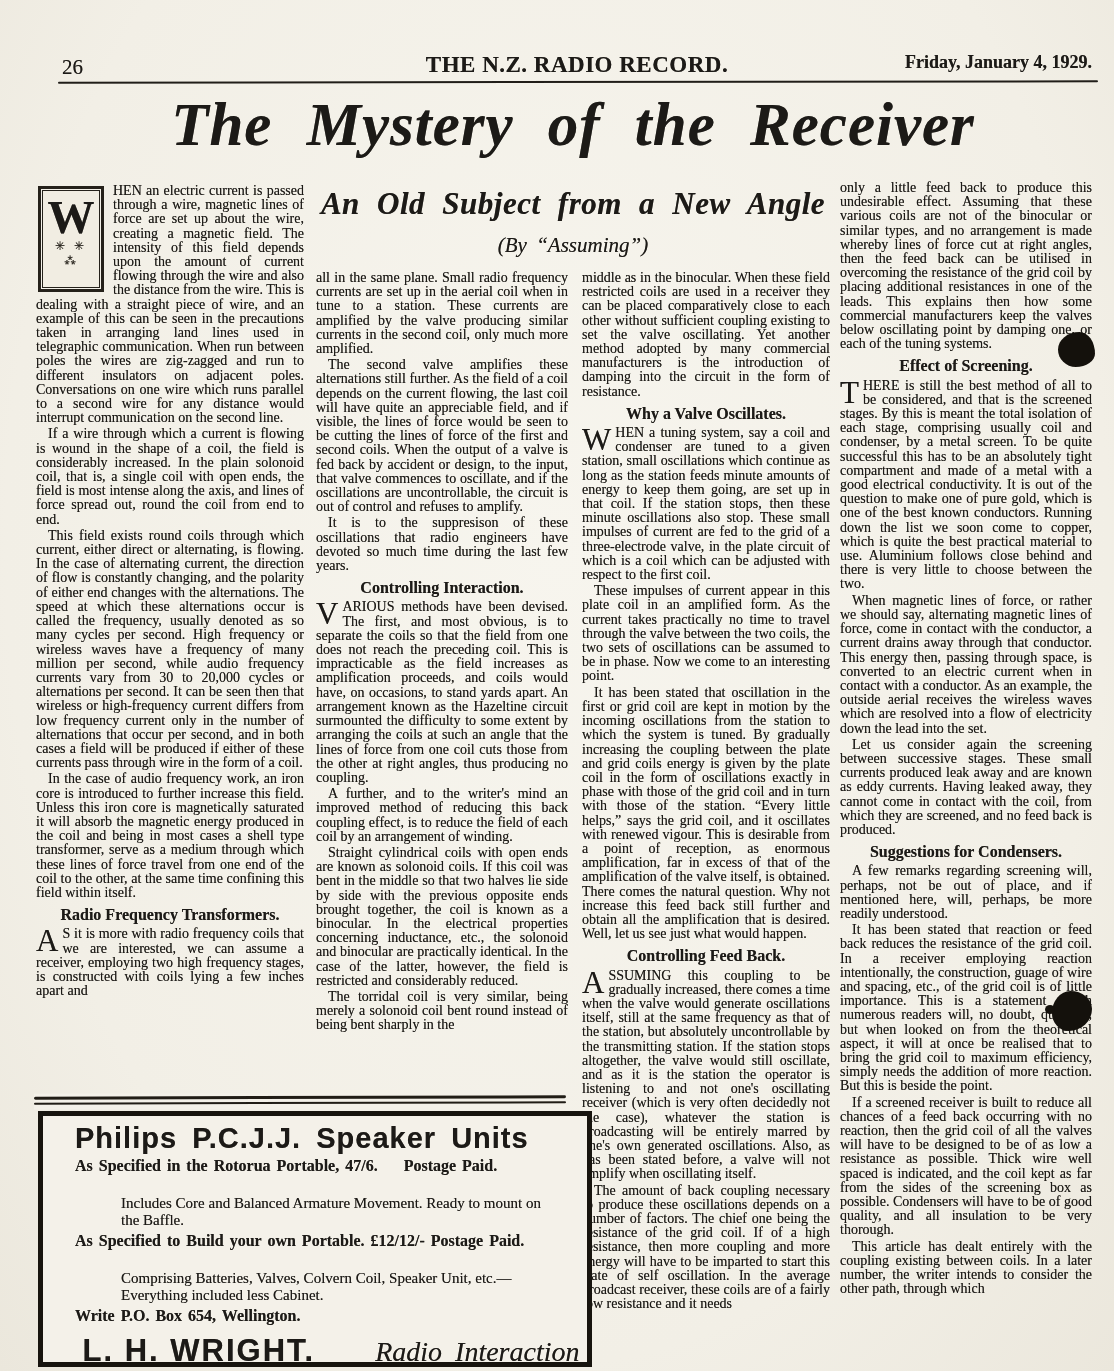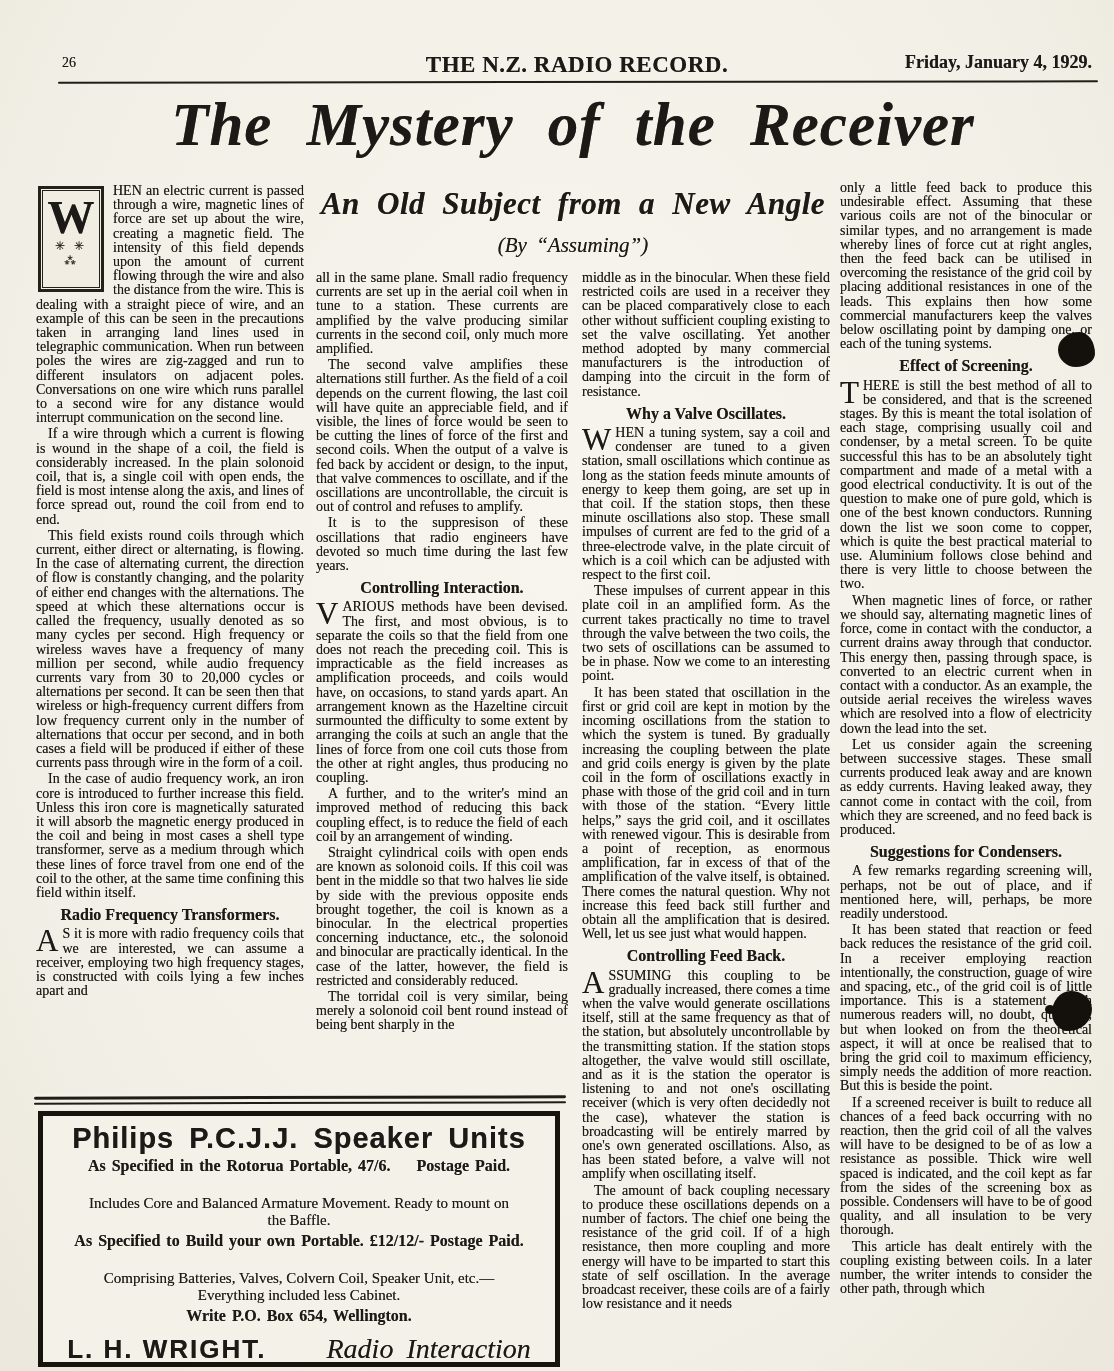--- a/index.html
+++ b/index.html
@@ -11,21 +11,21 @@
   .page{
     position:relative;width:1114px;height:1371px;overflow:hidden;
     background:#f4f1e9;
     background-image:radial-gradient(ellipse at 50% 40%, #f7f5ee 0%, #f2efe6 70%, #ebe7dc 100%);
     color:#1c1a17;
   }
   .ink{ text-shadow:0 0 .45px rgba(20,16,10,.6); }
 
   
   .header{position:absolute;top:52px;left:60px;right:20px;height:24px;}
-  .page-number{position:absolute;left:2px;top:3px;font-size:14px;}
+  .page-number{position:absolute;left:2px;top:3px;font-size:21px;}
   .masthead{position:absolute;left:0;right:0;text-align:center;font-size:23px;font-weight:700;letter-spacing:.5px;}
   .issue-date{position:absolute;right:2px;top:0;font-size:18px;font-weight:700;}
   .header-rule{position:absolute;top:81px;left:58px;right:16px;height:2px;background:#211e19;transform:rotate(-.08deg);border-radius:2px;}
 
   
   .article-title{
     position:absolute;top:90px;left:16px;width:100%;text-align:center;
     font-size:61px;font-style:italic;font-weight:700;word-spacing:18px;letter-spacing:1px;
   }
   .subtitle{ text-align:center;font-size:31px;font-style:italic;font-weight:700;word-spacing:9px;letter-spacing:.5px; }
@@ -64,29 +64,29 @@
     transform:rotate(-.15deg);
   }
   .ad-separator::before,.ad-separator::after{
     content:"";position:absolute;left:0;right:0;height:2.5px;background:#211d16;border-radius:2px;
   }
   .ad-separator::before{top:3px;}
   .ad-separator::after{top:9px;height:1.8px;}
 
   .ad{
     position:absolute;top:1111px;left:38px;width:512px;height:240px;
-    border:5px solid #17140e;background:#f4f1e9;text-align:center;padding-top:6px;box-sizing:content-box;
+    border:5px solid #17140e;background:#f4f1e9;text-align:left;padding-top:6px;box-sizing:content-box;padding-left:32px;
   }
   .ad-headline{font-family:"Liberation Sans", sans-serif;font-weight:700;font-size:29px;letter-spacing:1px;line-height:32px;word-spacing:6px;}
   .ad-bold-line{font-size:16px;font-weight:700;margin-top:3px;word-spacing:2px;}
   .ad-bold-line .gap{display:inline-block;width:26px;}
   .ad-small-line{font-size:15px;margin-top:20px;padding:0 46px;line-height:17px;}
   .ad-headline.second{margin-top:9px;}
   .ad-footer{display:flex;align-items:baseline;justify-content:center;gap:60px;margin-top:8px;}
-  .ad-company{font-family:"Liberation Sans", sans-serif;font-weight:700;font-size:26px;letter-spacing:2px;}
+  .ad-company{font-family:"Liberation Sans", sans-serif;font-weight:700;font-size:31px;letter-spacing:2px;}
   .ad-tagline{font-size:28px;font-style:italic;word-spacing:6px;}
 
   
   .ink-blot{position:absolute;background:#14110c;}
   .blot1{left:1058px;top:332px;width:37px;height:35px;border-radius:58% 42% 52% 48% / 50% 62% 38% 50%;}
   .blot2{left:1052px;top:991px;width:40px;height:40px;border-radius:46% 54% 58% 42% / 55% 45% 55% 45%;}
   .blot2::after{content:"";position:absolute;left:-7px;top:14px;width:10px;height:9px;background:#14110c;border-radius:50%;}
 </style>
 </head>
 <body>

